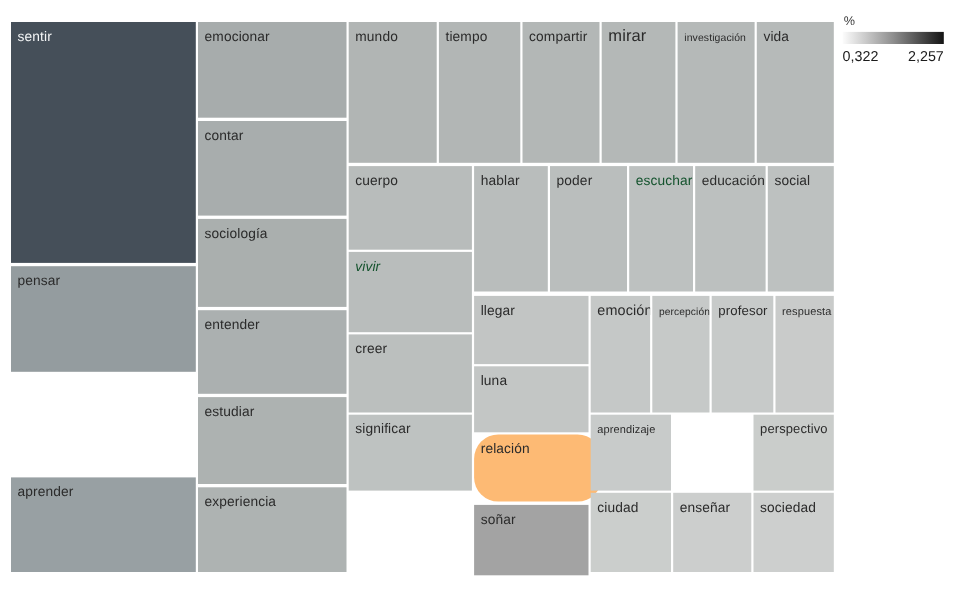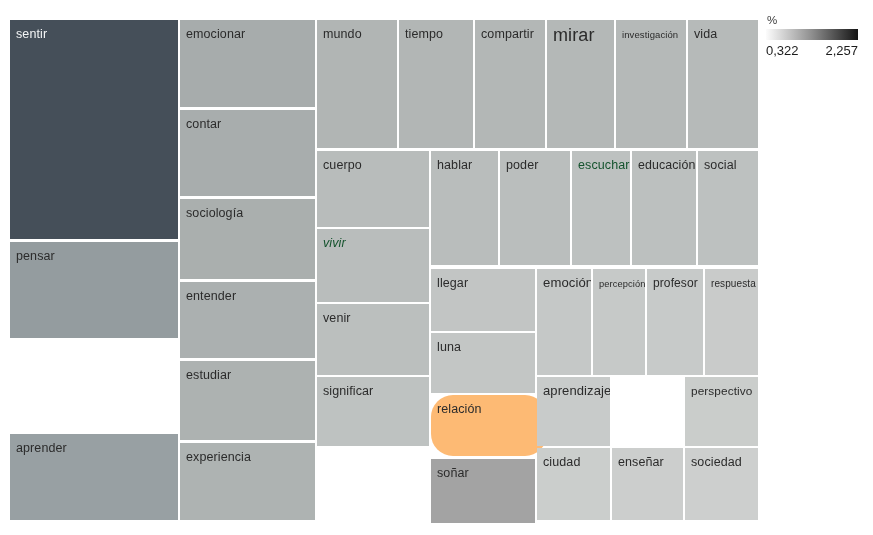--- a/index.html
+++ b/index.html
@@ -30,38 +30,38 @@
     <div class="cell" style="left: 10px; top: 434px; width: 168px; height: 86px; background: rgb(152, 160, 163);"><span class="cell-label" style="font-size: 12.5px; color: rgb(43, 43, 43);">aprender</span></div>
     <div class="cell" style="left: 180px; top: 20px; width: 135px; height: 87px; background: rgb(167, 172, 172);"><span class="cell-label" style="font-size: 12.5px; color: rgb(43, 43, 43);">emocionar</span></div>
     <div class="cell" style="left: 180px; top: 110px; width: 135px; height: 86px; background: rgb(168, 173, 173);"><span class="cell-label" style="font-size: 12.5px; color: rgb(43, 43, 43);">contar</span></div>
     <div class="cell" style="left: 180px; top: 199px; width: 135px; height: 80px; background: rgb(170, 175, 174);"><span class="cell-label" style="font-size: 12.5px; color: rgb(43, 43, 43);">sociología</span></div>
     <div class="cell" style="left: 180px; top: 282px; width: 135px; height: 76px; background: rgb(171, 176, 176);"><span class="cell-label" style="font-size: 12.5px; color: rgb(43, 43, 43);">entender</span></div>
     <div class="cell" style="left: 180px; top: 361px; width: 135px; height: 79px; background: rgb(173, 178, 177);"><span class="cell-label" style="font-size: 12.5px; color: rgb(43, 43, 43);">estudiar</span></div>
     <div class="cell" style="left: 180px; top: 443px; width: 135px; height: 77px; background: rgb(174, 179, 178);"><span class="cell-label" style="font-size: 12.5px; color: rgb(43, 43, 43);">experiencia</span></div>
     <div class="cell" style="left: 317px; top: 20px; width: 80px; height: 128px; background: rgb(177, 181, 180);"><span class="cell-label" style="font-size: 12.5px; color: rgb(43, 43, 43);">mundo</span></div>
     <div class="cell" style="left: 399px; top: 20px; width: 74px; height: 128px; background: rgb(178, 182, 181);"><span class="cell-label" style="font-size: 12.5px; color: rgb(43, 43, 43);">tiempo</span></div>
     <div class="cell" style="left: 475px; top: 20px; width: 70px; height: 128px; background: rgb(179, 183, 182);"><span class="cell-label" style="font-size: 12.5px; color: rgb(43, 43, 43);">compartir</span></div>
-    <div class="cell" style="left: 547px; top: 20px; width: 67px; height: 128px; background: rgb(180, 184, 183);"><span class="cell-label" style="font-size: 18px; color: rgb(43, 43, 43);">mirar</span></div>
+    <div class="cell" style="left: 547px; top: 20px; width: 67px; height: 128px; background: rgb(180, 184, 183);"><span class="cell-label" style="font-size: 15px; color: rgb(43, 43, 43);">mirar</span></div>
     <div class="cell" style="left: 616px; top: 20px; width: 70px; height: 128px; background: rgb(181, 185, 184);"><span class="cell-label" style="font-size: 9.5px; color: rgb(43, 43, 43);">investigación</span></div>
     <div class="cell" style="left: 688px; top: 20px; width: 70px; height: 128px; background: rgb(182, 186, 185);"><span class="cell-label" style="font-size: 12.5px; color: rgb(43, 43, 43);">vida</span></div>
     <div class="cell" style="left: 317px; top: 151px; width: 112px; height: 76px; background: rgb(184, 188, 187);"><span class="cell-label" style="font-size: 12.5px; color: rgb(43, 43, 43);">cuerpo</span></div>
     <div class="cell" style="left: 431px; top: 151px; width: 67px; height: 114px; background: rgb(185, 189, 188);"><span class="cell-label" style="font-size: 12.5px; color: rgb(43, 43, 43);">hablar</span></div>
     <div class="cell" style="left: 500px; top: 151px; width: 70px; height: 114px; background: rgb(186, 190, 189);"><span class="cell-label" style="font-size: 12.5px; color: rgb(43, 43, 43);">poder</span></div>
     <div class="cell" style="left: 572px; top: 151px; width: 58px; height: 114px; background: rgb(189, 193, 192);"><span class="cell-label" style="font-size: 12.5px; color: #14532d;">escuchar</span></div>
     <div class="cell" style="left: 632px; top: 151px; width: 64px; height: 114px; background: rgb(188, 192, 191);"><span class="cell-label" style="font-size: 12.4px; color: rgb(43, 43, 43);">educación</span></div>
     <div class="cell" style="left: 698px; top: 151px; width: 60px; height: 114px; background: rgb(189, 193, 192);"><span class="cell-label" style="font-size: 12.5px; color: rgb(43, 43, 43);">social</span></div>
     <div class="cell" style="left: 317px; top: 229px; width: 112px; height: 73px; background: rgb(185, 189, 188);"><span class="cell-label" style="font-size: 12.5px; color: #14532d; font-style: italic;">vivir</span></div>
-    <div class="cell" style="left: 317px; top: 304px; width: 112px; height: 71px; background: rgb(187, 191, 190);"><span class="cell-label" style="font-size: 12.5px; color: rgb(43, 43, 43);">venir</span></div>
+    <div class="cell" style="left: 317px; top: 304px; width: 112px; height: 71px; background: rgb(187, 191, 190);"><span class="cell-label" style="font-size: 12.5px; color: rgb(43, 43, 43);">creer</span></div>
     <div class="cell" style="left: 317px; top: 377px; width: 112px; height: 69px; background: rgb(190, 194, 193);"><span class="cell-label" style="font-size: 12.5px; color: rgb(43, 43, 43);">significar</span></div>
     <div class="cell" style="left: 431px; top: 269px; width: 104px; height: 62px; background: rgb(194, 197, 196);"><span class="cell-label" style="font-size: 12.5px; color: rgb(43, 43, 43);">llegar</span></div>
     <div class="cell" style="left: 431px; top: 333px; width: 104px; height: 60px; background: rgb(195, 198, 197);"><span class="cell-label" style="font-size: 12.5px; color: rgb(43, 43, 43);">luna</span></div>
     <div class="cell" style="left: 431px; top: 395px; width: 116px; height: 61px; background: #fdba74; border-radius: 22px;"><span class="cell-label" style="font-size: 12.5px; color: rgb(43, 43, 43);">relación</span></div>
     <div class="cell" style="left: 431px; top: 459px; width: 104px; height: 64px; background: #a3a3a3;"><span class="cell-label" style="font-size: 12.5px; color: rgb(43, 43, 43);">soñar</span></div>
     <div class="cell" style="left: 537px; top: 269px; width: 54px; height: 106px; background: rgb(197, 200, 199);"><span class="cell-label" style="font-size: 13.1px; color: rgb(43, 43, 43);">emoción</span></div>
     <div class="cell" style="left: 593px; top: 269px; width: 52px; height: 106px; background: rgb(198, 201, 200);"><span class="cell-label" style="font-size: 9.3px; color: rgb(43, 43, 43);">percepción</span></div>
     <div class="cell" style="left: 647px; top: 269px; width: 56px; height: 106px; background: rgb(199, 202, 201);"><span class="cell-label" style="font-size: 12px; color: rgb(43, 43, 43);">profesor</span></div>
     <div class="cell" style="left: 705px; top: 269px; width: 53px; height: 106px; background: rgb(201, 203, 202);"><span class="cell-label" style="font-size: 10px; color: rgb(43, 43, 43);">respuesta</span></div>
-    <div class="cell" style="left: 537px; top: 377px; width: 73px; height: 69px; background: rgb(200, 203, 202);"><span class="cell-label" style="font-size: 13px; color: rgb(43, 43, 43);">aprendizaje</span></div>
+    <div class="cell" style="left: 537px; top: 377px; width: 73px; height: 69px; background: rgb(200, 203, 202);"><span class="cell-label" style="font-size: 10px; color: rgb(43, 43, 43);">aprendizaje</span></div>
     <div class="cell" style="left: 685px; top: 377px; width: 73px; height: 69px; background: rgb(202, 205, 203);"><span class="cell-label" style="font-size: 11.8px; color: rgb(43, 43, 43);">perspectivo</span></div>
     <div class="cell" style="left: 537px; top: 448px; width: 73px; height: 72px; background: rgb(203, 206, 204);"><span class="cell-label" style="font-size: 12.5px; color: rgb(43, 43, 43);">ciudad</span></div>
     <div class="cell" style="left: 612px; top: 448px; width: 71px; height: 72px; background: rgb(204, 206, 205);"><span class="cell-label" style="font-size: 12.5px; color: rgb(43, 43, 43);">enseñar</span></div>
     <div class="cell" style="left: 685px; top: 448px; width: 73px; height: 72px; background: rgb(205, 207, 206);"><span class="cell-label" style="font-size: 12.5px; color: rgb(43, 43, 43);">sociedad</span></div>
   </div>
 
 </body></html>

